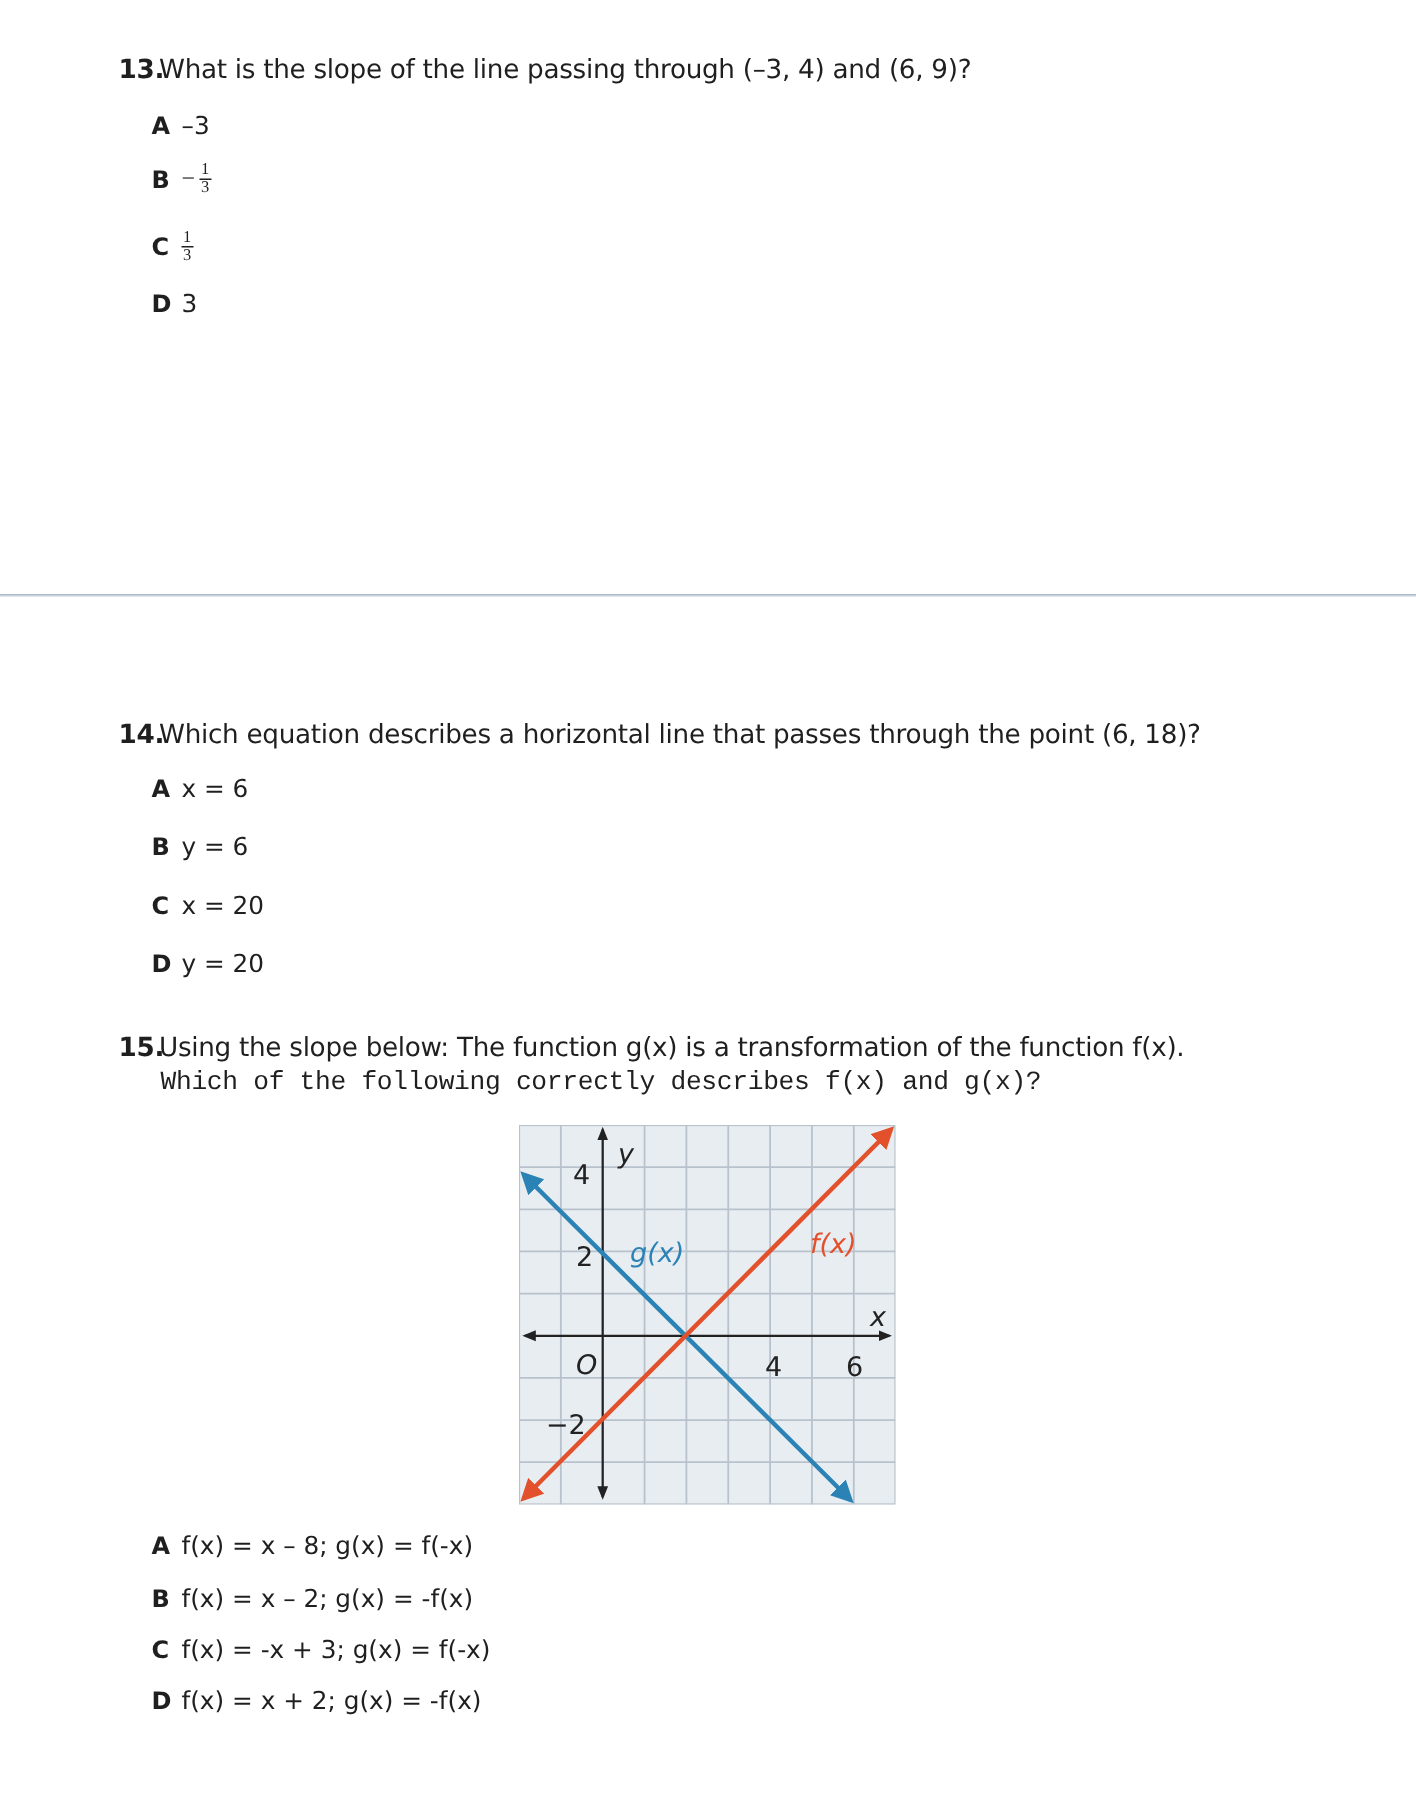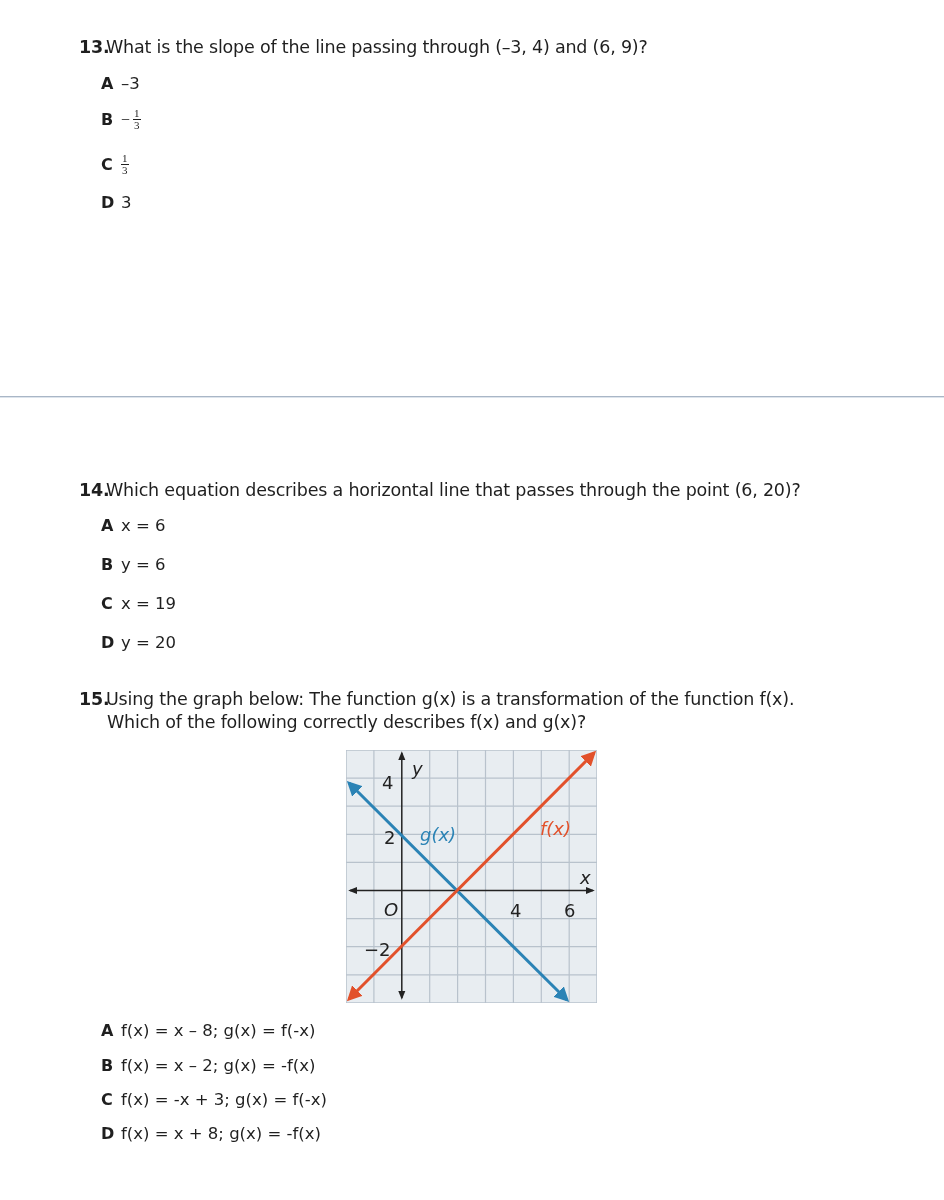--- a/index.html
+++ b/index.html
@@ -26,20 +26,21 @@
     font-weight: bold;
     display: inline-block;
     width: 27px;
   }
   .q-text {
     display: inline;
   }
   .q-text-cont {
     display: block;
     padding-left: 28px;
+    font-family: Liberation Mono, monospace;
   }
   .choice {
     position: absolute;
     left: 101px;
     font-size: 16.5px;
     line-height: 20px;
     display: flex;
     align-items: center;
     color: #1f1f1f;
   }
@@ -116,41 +117,41 @@
   </span>
 </div>
 <div class="choice" style="top:193px;">
   <span class="choice-letter">D</span>
   <span class="choice-value">3</span>
 </div>
 
 <div class="divider"></div>
 
 <div class="question" style="top:479px;">
-  <span class="q-number">14.</span><span class="q-text">Which equation describes a horizontal line that passes through the point (6, 20)?</span>
+  <span class="q-number">14.</span><span class="q-text">Which equation describes a horizontal line that passes through the point (6, 18)?</span>
 </div>
 <div class="choice" style="top:516px;">
   <span class="choice-letter">A</span>
   <span class="choice-value">x = 6</span>
 </div>
 <div class="choice" style="top:555px;">
   <span class="choice-letter">B</span>
   <span class="choice-value">y = 6</span>
 </div>
 <div class="choice" style="top:594px;">
   <span class="choice-letter">C</span>
-  <span class="choice-value">x = 19</span>
+  <span class="choice-value">x = 20</span>
 </div>
 <div class="choice" style="top:633px;">
   <span class="choice-letter">D</span>
   <span class="choice-value">y = 20</span>
 </div>
 
 <div class="question" style="top:688px;">
-  <span class="q-number">15.</span><span class="q-text">Using the graph below:  The function g(x) is a transformation of the function f(x).</span>
+  <span class="q-number">15.</span><span class="q-text">Using the slope below:  The function g(x) is a transformation of the function f(x).</span>
   <span class="q-text-cont">Which of the following correctly describes f(x) and g(x)?</span>
 </div>
 
 <div class="graph">
   <svg width="251" height="253" viewBox="0 0 251 253" xmlns="http://www.w3.org/2000/svg">
     <defs>
       <marker id="arrF" viewBox="0 0 10 10" refX="8" refY="5" markerWidth="5" markerHeight="5" orient="auto-start-reverse">
         <path d="M0,0 L10,5 L0,10 z" fill="#e2512b"></path>
       </marker>
       <marker id="arrG" viewBox="0 0 10 10" refX="8" refY="5" markerWidth="5" markerHeight="5" orient="auto-start-reverse">
@@ -206,14 +207,14 @@
 <div class="choice" style="top:1056px;">
   <span class="choice-letter">B</span>
   <span class="choice-value">f(x) = x – 2; g(x) = -f(x)</span>
 </div>
 <div class="choice" style="top:1090px;">
   <span class="choice-letter">C</span>
   <span class="choice-value">f(x) = -x + 3; g(x) = f(-x)</span>
 </div>
 <div class="choice" style="top:1124px;">
   <span class="choice-letter">D</span>
-  <span class="choice-value">f(x) = x + 8; g(x) = -f(x)</span>
+  <span class="choice-value">f(x) = x + 2; g(x) = -f(x)</span>
 </div>
 
 </body></html>

